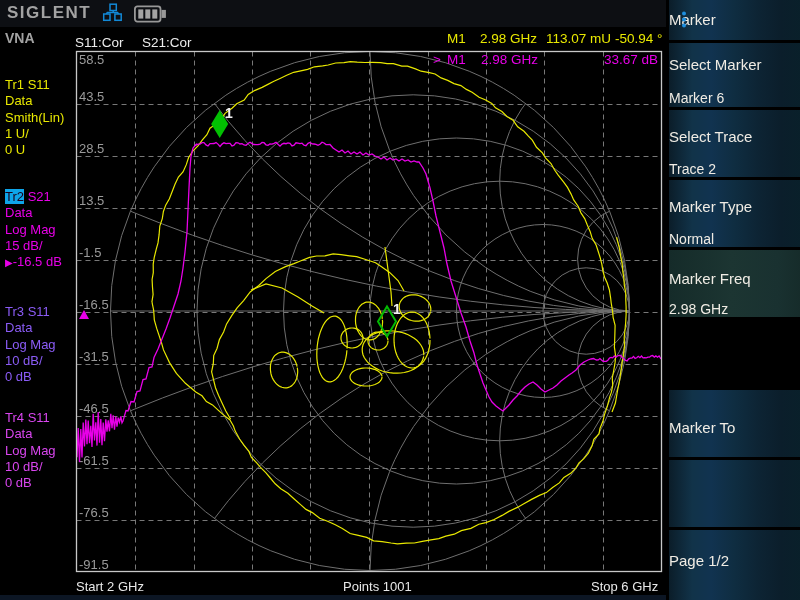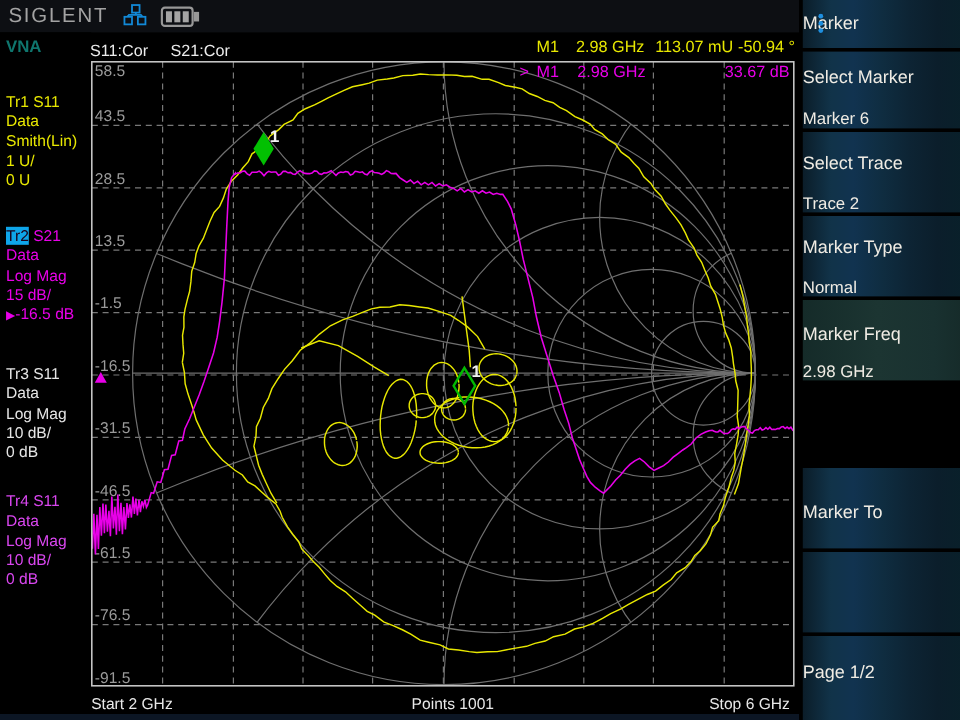--- a/index.html
+++ b/index.html
@@ -1,17 +1,17 @@
 <!DOCTYPE html>
 <html><head><meta charset="utf-8"><style>
 html,body{margin:0;padding:0;background:#000;width:800px;height:600px;overflow:hidden}
 *{box-sizing:border-box}
 body{font-family:"Liberation Sans",sans-serif;position:relative}
 #topbar{position:absolute;left:0;top:0;width:666px;height:27px;background:#0d0f13}
-#logo{position:absolute;left:7px;top:3px;font-size:17px;font-weight:normal;color:#a3a3a3;letter-spacing:1.5px}
+#logo{position:absolute;left:7px;top:3px;font-size:17px;font-weight:bold;color:#a3a3a3;letter-spacing:1.5px}
 #sidebar{position:absolute;left:0;top:27px;width:76px;height:560px;background:#000;font-size:13px;line-height:16.3px}
 .sb{position:absolute;left:5px;white-space:nowrap}
 #menu{position:absolute;left:666px;top:0;width:134px;height:600px;background:#000}
 .btn{position:absolute;left:3px;width:156px;background:linear-gradient(90deg,#0b1d29 0%,#113349 15%,#113350 27%,#0f2d41 42%,#0d2434 57%,#0b1e2b 72%,#09202a 86%,#071a22 100%);color:#f0ece4;text-align:left}
 .btn.sel{background:linear-gradient(90deg,#152b29 0%,#1c3532 40%,#193130 70%,#132624 100%)}
 .bt{position:absolute;width:100%;font-size:15px}
 .bv{position:absolute;width:100%;font-size:14px}
 .tri{position:absolute;right:7px;width:0;height:0;border-left:5px solid transparent;border-right:5px solid transparent;border-top:7px solid #b9b9b9}
 svg text{font-family:"Liberation Sans",sans-serif}
 </style></head><body>
@@ -28,24 +28,24 @@
    <rect x="0.9" y="0.9" width="25.6" height="15.2" rx="2.5" fill="none" stroke="#989898" stroke-width="1.8"></rect>
    <rect x="27.5" y="4.4" width="4.4" height="8" fill="#989898"></rect>
    <rect x="4.3" y="3.9" width="5" height="9.2" fill="#a4a4a4"></rect>
    <rect x="11.3" y="3.9" width="5" height="9.2" fill="#a4a4a4"></rect>
    <rect x="18.3" y="3.9" width="5" height="9.2" fill="#a4a4a4"></rect>
   </g>
  </svg>
 </div>
 
 <div id="sidebar">
- <div class="sb" style="top:3px;color:#0f766e;font-size:14px;font-weight:bold">VNA</div>
+ <div class="sb" style="top:3px;color:#a3a3a3;font-size:14px;font-weight:bold">VNA</div>
  <div class="sb" style="top:50px;color:#e8e800">Tr1 S11<br>Data<br>Smith(Lin)<br>1 U/<br>0 U</div>
  <div class="sb" style="top:162px;color:#e800e8"><span style="background:#0ea5e9;color:#1a001a">Tr2</span> S21<br>Data<br>Log Mag<br>15 dB/<br><span style="font-size:10px">▶</span>-16.5 dB</div>
- <div class="sb" style="top:277px;color:#e5e5e5">Tr3 S11<br>Data<br>Log Mag<br>10 dB/<br>0 dB</div>
+ <div class="sb" style="top:277px;color:#8b5cf6">Tr3 S11<br>Data<br>Log Mag<br>10 dB/<br>0 dB</div>
  <div class="sb" style="top:383px;color:#d946ef">Tr4 S11<br>Data<br>Log Mag<br>10 dB/<br>0 dB</div>
 </div>
 
 <svg id="graph" width="800" height="600" style="position:absolute;left:0;top:0">
  <defs>
   <clipPath id="oc">
         <circle cx="370.0" cy="311.0" r="259.5"></circle>
       </clipPath>
   <clipPath id="gr">
         <rect x="76.5" y="51.5" width="585.0" height="520.0"></rect>

